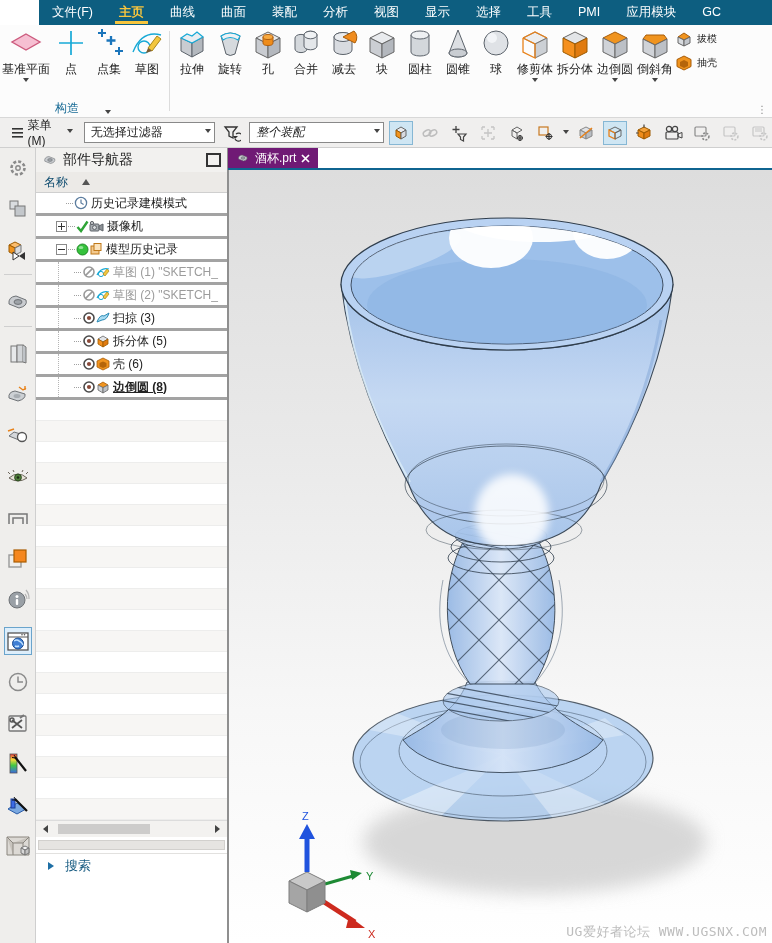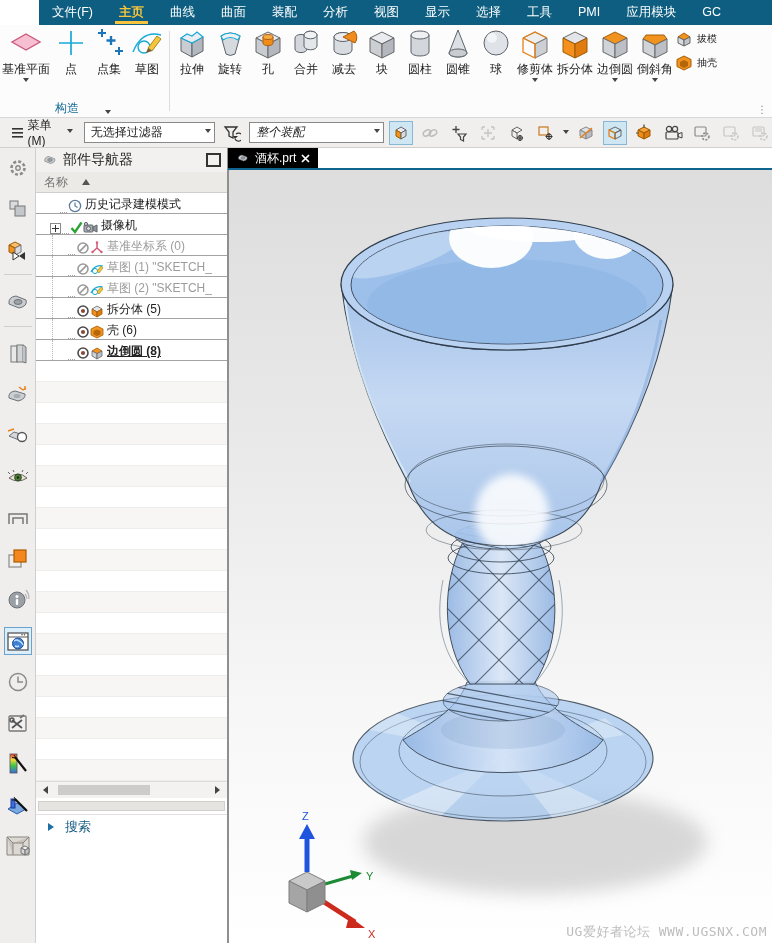--- a/index.html
+++ b/index.html
@@ -45,24 +45,24 @@
   .rbi.sel{border:1px solid #6aa4cc;background:#ddeefb;box-sizing:border-box;}
   .rbsep{width:28px;height:1px;background:#cfcfcf;margin-top:10px;flex:none;}
   
   .navpanel{position:absolute;top:148px;left:36px;width:192px;height:795px;background:#fff;
             border-right:1px solid #8f8f8f;box-sizing:border-box;display:flex;flex-direction:column;
             overflow:hidden;font-size:12px;}
   .navheader{height:24px;flex:none;background:#f2f1ef;display:flex;align-items:center;gap:5px;padding:0 6px;}
   .navtitle{flex:1;font-size:14px;color:#222;white-space:nowrap;}
   .maxbtn{width:11px;height:10px;border:2px solid #333;flex:none;}
   .colheader{height:20px;flex:none;background:#eceae7;border-bottom:1px solid #cfcfcf;display:flex;
-             align-items:center;gap:14px;padding:0 8px;color:#737373;}
+             align-items:center;gap:14px;padding:0 8px;color:#0c4a6e;}
   .sortup{width:0;height:0;border:4px solid transparent;border-bottom:6px solid #555;margin-top:-4px;}
-  .trow{height:20px;flex:none;display:flex;align-items:flex-end;white-space:nowrap;overflow:hidden;
-        border-bottom:1px solid #a3a3a3;padding-left:10px;}
+  .trow{height:20px;flex:none;display:flex;align-items:center;white-space:nowrap;overflow:hidden;
+        border-bottom:3px solid #a3a3a3;padding-left:16px;}
   .trow .lbl{margin-left:3px;color:#222;}
   .trow .dim{color:#9c9c9c;}
   .trow .bold{font-weight:bold;text-decoration:underline;}
   .stub{width:7px;border-top:1px dotted #a0a0a0;flex:none;margin:0 1px;}
   .ind1{width:14px;flex:none;border-left:1px dotted #b5b5b5;height:20px;margin-left:6px;}
   .exp{position:relative;width:9px;height:9px;border:1px solid #8a8a8a;background:#fff;flex:none;}
   .exp::before{content:"";position:absolute;left:1px;right:1px;top:50%;height:1px;margin-top:-.5px;background:#333;}
   .exp.plus::after{content:"";position:absolute;top:1px;bottom:1px;left:50%;width:1px;margin-left:-.5px;background:#333;}
   .erow{height:20px;border-bottom:1px solid #ededec;}
   .erow.alt{background:#f7f6f4;}
@@ -72,21 +72,21 @@
   .harrow.left{border-right:5px solid #444;}
   .harrow.right{border-left:5px solid #444;margin-left:auto;}
   .hthumb{width:92px;height:10px;background:#cdcccb;margin-left:10px;}
   .panelgap{height:8px;flex:none;background:#e6e4e1;border:1px solid #d2d0cd;margin:3px 2px;}
   .sect{height:23px;flex:none;display:flex;align-items:center;gap:7px;padding-left:12px;
         color:#155a80;font-size:13px;border-top:1px solid #e2e1df;}
   .sarrow{width:0;height:0;border:4.5px solid transparent;border-left:6px solid #1e6fa5;flex:none;}
   
   .tabstrip{position:absolute;top:148px;left:228px;width:544px;height:22px;background:#fff;
             border-bottom:2px solid #0f6490;box-sizing:border-box;display:flex;overflow:hidden;}
-  .doctab{background:#000000;color:#fff;display:flex;align-items:center;gap:5px;padding:0 8px;font-size:12px;}
+  .doctab{background:#701a75;color:#fff;display:flex;align-items:center;gap:5px;padding:0 8px;font-size:12px;}
   
   .viewport{position:absolute;top:170px;left:228px;width:544px;height:773px;
             background:linear-gradient(180deg,#dddddd 0%,#e9e9e9 35%,#f7f7f7 70%,#ffffff 100%);
             border-left:1px solid #8f8f8f;box-sizing:border-box;overflow:hidden;}
   .watermark{position:absolute;right:5px;bottom:2px;font-family:"DejaVu Sans Mono",monospace;
              font-size:13px;color:#bdbdbd;letter-spacing:.5px;}
 </style>
 </head>
 <body>
 
@@ -564,33 +564,31 @@
       </svg>
     <svg width="15" height="13" viewBox="0 0 15 13">
         <rect x="1" y="4" width="9" height="7" rx="1" fill="#a8adb2" stroke="#5f646a"></rect>
         <circle cx="5.5" cy="7.5" r="2" fill="#d8dbde" stroke="#5f646a"></circle>
         <polygon points="10,6 14,4 14,11 10,9" fill="#8e9398" stroke="#5f646a"></polygon>
         <circle cx="3" cy="3" r="1.6" fill="#c8cbce" stroke="#5f646a"></circle>
       </svg>
     <span class="lbl">摄像机</span>
   </div>
   <div class="trow">
-    <span class="ind1"></span>
-      <span class="stub"></span>
-    <svg width="14" height="14" viewBox="0 0 14 14">
-        <circle cx="7" cy="7" r="5" fill="none" stroke="#9a9a9a" stroke-width="1.6"></circle>
-        <line x1="3.4" y1="10.6" x2="10.6" y2="3.4" stroke="#9a9a9a" stroke-width="1.6"></line>
-      </svg>
-    <svg width="14" height="14" viewBox="0 0 14 14">
-        <path d="M7,7 V1.5 M7,7 L2.5,11 M7,7 L11.5,11" stroke="#d45b7a" stroke-width="1.5" fill="none"></path>
-        <circle cx="7" cy="1.5" r="1.2" fill="#d45b7a"></circle>
-        <circle cx="2.5" cy="11" r="1.2" fill="#d45b7a"></circle>
-        <circle cx="11.5" cy="11" r="1.2" fill="#d45b7a"></circle>
-      </svg>
-    <span class="lbl dim">基准坐标系 (0)</span>
+    <span class="exp" style="margin-left:4px;"></span>
+    <span class="stub"></span>
+    <svg width="13" height="13" viewBox="0 0 13 13">
+        <circle cx="6.5" cy="6.5" r="5.5" fill="#35c23c" stroke="#1f8a25"></circle>
+        <ellipse cx="5" cy="4.5" rx="2.4" ry="1.6" fill="#9fe8a2" opacity=".9"></ellipse>
+      </svg>
+    <svg width="14" height="14" viewBox="0 0 14 14">
+        <rect x="2" y="4" width="8" height="8" fill="#f3c98e" stroke="#c07818"></rect>
+        <rect x="5" y="1.5" width="7" height="7" fill="#fbe3bd" stroke="#c07818"></rect>
+      </svg>
+    <span class="lbl">模型历史记录</span>
   </div>
   <div class="trow">
     <span class="ind1"></span>
       <span class="stub"></span>
     <svg width="14" height="14" viewBox="0 0 14 14">
         <circle cx="7" cy="7" r="5" fill="none" stroke="#9a9a9a" stroke-width="1.6"></circle>
         <line x1="3.4" y1="10.6" x2="10.6" y2="3.4" stroke="#9a9a9a" stroke-width="1.6"></line>
       </svg>
     <svg width="14" height="14" viewBox="0 0 14 14">
         <path d="M1,10 Q5,2 13,4" stroke="#17a9d6" fill="none" stroke-width="1.2"></path>
@@ -605,20 +603,32 @@
     <svg width="14" height="14" viewBox="0 0 14 14">
         <circle cx="7" cy="7" r="5" fill="none" stroke="#9a9a9a" stroke-width="1.6"></circle>
         <line x1="3.4" y1="10.6" x2="10.6" y2="3.4" stroke="#9a9a9a" stroke-width="1.6"></line>
       </svg>
     <svg width="14" height="14" viewBox="0 0 14 14">
         <path d="M1,10 Q5,2 13,4" stroke="#17a9d6" fill="none" stroke-width="1.2"></path>
         <circle cx="5" cy="9" r="2.6" stroke="#17a9d6" fill="none"></circle>
         <polygon points="7,9 11,4 13,6 9,11" fill="#f3c63e" stroke="#a8861a" stroke-width=".7"></polygon>
       </svg>
     <span class="lbl dim">草图 (2) "SKETCH_</span>
+  </div>
+  <div class="trow">
+    <span class="ind1"></span>
+      <span class="stub"></span>
+    <svg width="14" height="14" viewBox="0 0 14 14">
+        <circle cx="7" cy="7" r="5" fill="none" stroke="#4a4a4a" stroke-width="1.6"></circle>
+        <circle cx="7" cy="7" r="2.1" fill="#8a4a3a"></circle>
+      </svg>
+    <svg width="14" height="14" viewBox="0 0 14 14">
+        <path d="M1,11 Q4,3 8,5 L13,2 Q11,9 6,9 Z" fill="#a9dcf2" stroke="#2a8ab5" stroke-width="1"></path>
+      </svg>
+    <span class="lbl">扫掠 (3)</span>
   </div>
   <div class="trow">
     <span class="ind1"></span>
       <span class="stub"></span>
     <svg width="14" height="14" viewBox="0 0 14 14">
         <circle cx="7" cy="7" r="5" fill="none" stroke="#4a4a4a" stroke-width="1.6"></circle>
         <circle cx="7" cy="7" r="2.1" fill="#8a4a3a"></circle>
       </svg>
     <svg width="14" height="14" viewBox="0 0 14 14">
         <polygon points="2,5 7,2 12,5 7,8" fill="#e3e5e8" stroke="#666" stroke-width=".8"></polygon>

